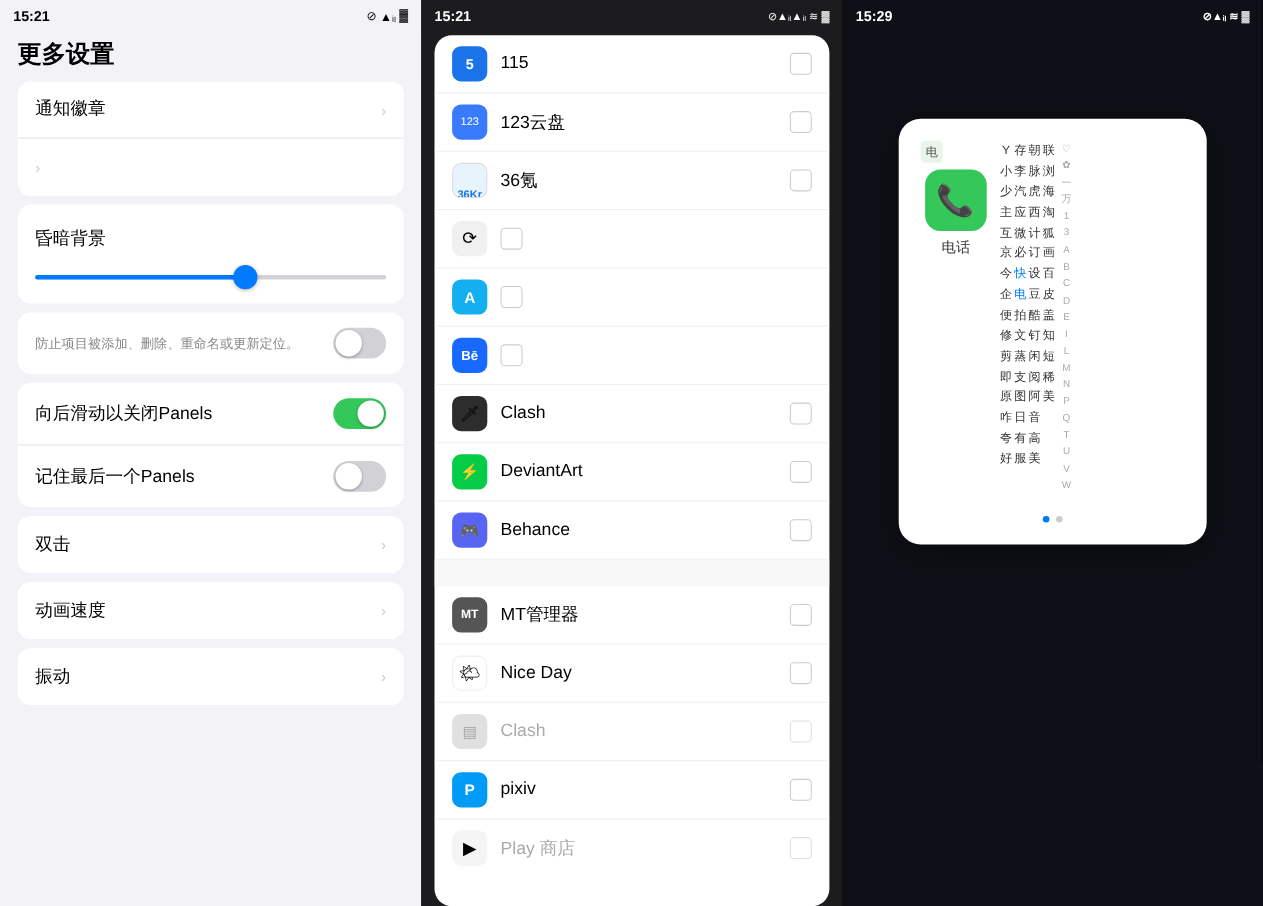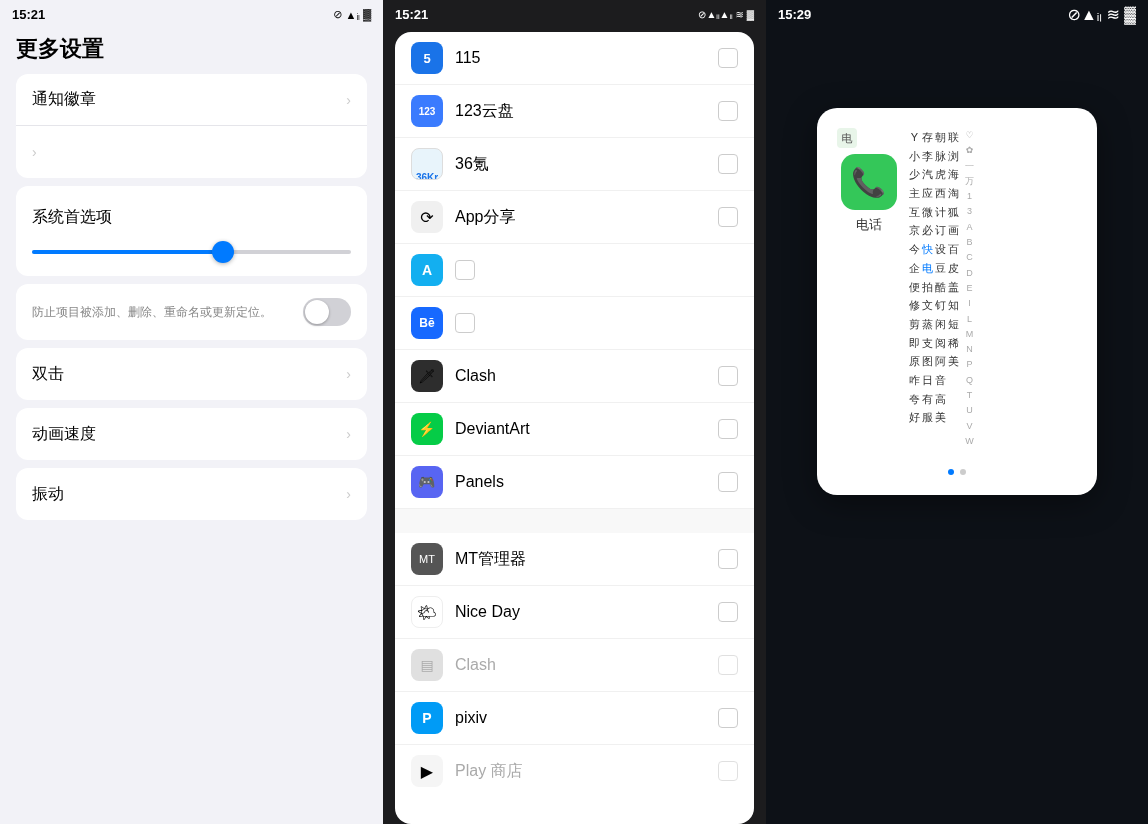--- a/index.html
+++ b/index.html
@@ -215,21 +215,21 @@
       <span style="color:#ccc; font-size:14px;">›</span>
     </div>
     <div class="settings-item">
       <span style="color:#ccc; font-size:14px;">›</span>
     </div>
   </div>
 
   <div class="settings-group">
     <div class="settings-item" style="border-bottom: none; padding-bottom: 4px;">
       <div class="settings-item-left">
-        <span class="settings-item-label">系统首选项</span>
+        <span class="settings-item-label">昏暗背景</span>
       </div>
     </div>
     <div class="slider-container">
       <div class="slider-track">
         <div class="slider-fill"></div>
         <div class="slider-thumb"></div>
       </div>
     </div>
   </div>
 
@@ -237,20 +237,38 @@
     <div class="settings-item">
       <div class="settings-item-left">
         <span class="settings-item-sub">防止项目被添加、删除、重命名或更新定位。</span>
       </div>
       <div class="toggle off">
         <div class="toggle-knob"></div>
       </div>
     </div>
   </div>
 
+  <div class="settings-group">
+    <div class="settings-item">
+      <div class="settings-item-left">
+        <span class="settings-item-label">向后滑动以关闭Panels</span>
+      </div>
+      <div class="toggle on">
+        <div class="toggle-knob"></div>
+      </div>
+    </div>
+    <div class="settings-item">
+      <div class="settings-item-left">
+        <span class="settings-item-label">记住最后一个Panels</span>
+      </div>
+      <div class="toggle off">
+        <div class="toggle-knob"></div>
+      </div>
+    </div>
+  </div>
 
   <div class="settings-group">
     <div class="settings-item">
       <div class="settings-item-left">
         <span class="settings-item-label">双击</span>
       </div>
       <span style="color:#ccc; font-size:14px;">›</span>
     </div>
   </div>
 
@@ -283,37 +301,36 @@
   <div class="app-list-container">
     <div class="app-list-scroll">
 
       <div class="app-item">
         <div class="app-icon icon-115">5</div>
         <span class="app-name">115</span>
         <div class="checkbox"></div>
       </div>
       <div class="app-item">
         <div class="app-icon icon-123" style="background:#3a7bfe;border-radius:8px;display:flex;align-items:center;justify-content:center;">
-          <span style="font-size:10px;font-weight:700;color:#fff;">123</span>
+          <span style="font-size:10px;font-weight:400;color:#fff;">123</span>
         </div>
         <span class="app-name">123云盘</span>
         <div class="checkbox"></div>
       </div>
       <div class="app-item">
         <div class="app-icon" style="background:#e8f4fb;border:1px solid #ddd;border-radius:8px;display:flex;align-items:center;justify-content:center;">
           <span style="font-size:10px;font-weight:800;color:#1a73e8;margin-top:26px;">36Kr</span>
         </div>
         <span class="app-name">36氪</span>
         <div class="checkbox"></div>
       </div>
       <div class="app-item">
         <div class="app-icon" style="background:#f0f0f0;border-radius:8px;display:flex;align-items:center;justify-content:center;">
           <span style="font-size:16px;">⟳</span>
         </div>
-        <span class="app-name">App分享</span>
         <div class="checkbox"></div>
       </div>
       <div class="app-item">
         <div class="app-icon" style="background:#13aff0;border-radius:8px;display:flex;align-items:center;justify-content:center;">
           <span style="font-size:14px;color:#fff;font-weight:700;">A</span>
         </div>
         <div class="checkbox"></div>
       </div>
       <div class="app-item">
         <div class="app-icon" style="background:#1769ff;border-radius:8px;display:flex;align-items:center;justify-content:center;">
@@ -332,29 +349,29 @@
         <div class="app-icon" style="background:#05cc47;border-radius:8px;display:flex;align-items:center;justify-content:center;">
           <span style="font-size:14px;color:#fff;font-weight:700;">⚡</span>
         </div>
         <span class="app-name">DeviantArt</span>
         <div class="checkbox"></div>
       </div>
       <div class="app-item">
         <div class="app-icon" style="background:#5865f2;border-radius:8px;display:flex;align-items:center;justify-content:center;">
           <span style="font-size:14px;color:#fff;">🎮</span>
         </div>
-        <span class="app-name">Panels</span>
+        <span class="app-name">Behance</span>
         <div class="checkbox"></div>
       </div>
 
       <div class="divider-gap"></div>
 
       <div class="app-item">
         <div class="app-icon" style="background:#555;border-radius:8px;display:flex;align-items:center;justify-content:center;">
-          <span style="font-size:11px;color:#fff;font-weight:400;">MT</span>
+          <span style="font-size:11px;color:#fff;font-weight:700;">MT</span>
         </div>
         <span class="app-name">MT管理器</span>
         <div class="checkbox"></div>
       </div>
       <div class="app-item">
         <div class="app-icon" style="background:#fff;border:1px solid #eee;border-radius:8px;display:flex;align-items:center;justify-content:center;">
           <span style="font-size:16px;">🌤</span>
         </div>
         <span class="app-name">Nice Day</span>
         <div class="checkbox"></div>
@@ -382,21 +399,21 @@
       </div>
 
     </div>
   </div>
 </div>
 
 <div class="panel3">
   <div class="status-bar">
     <span class="status-time">15:29</span>
     <div class="status-icons">
-      <span style="font-size:16px;color:#fff;">⊘▲ᵢₗ ≋ ▓</span>
+      <span style="font-size:10px;color:#fff;font-weight:bold;">⊘▲ᵢₗ ≋ ▓</span>
     </div>
   </div>
 
   <div class="phone-popup">
     <div style="display:flex;flex-direction:row;width:100%;gap:8px;align-items:flex-start;">
 
       <div style="display:flex;flex-direction:column;align-items:center;gap:6px;min-width:64px;">
         <div style="width:20px;height:20px;border-radius:4px;background:#e8f5e9;display:flex;align-items:center;justify-content:center;font-size:11px;color:#555;align-self:flex-start;">
           <span>电</span>
         </div>

